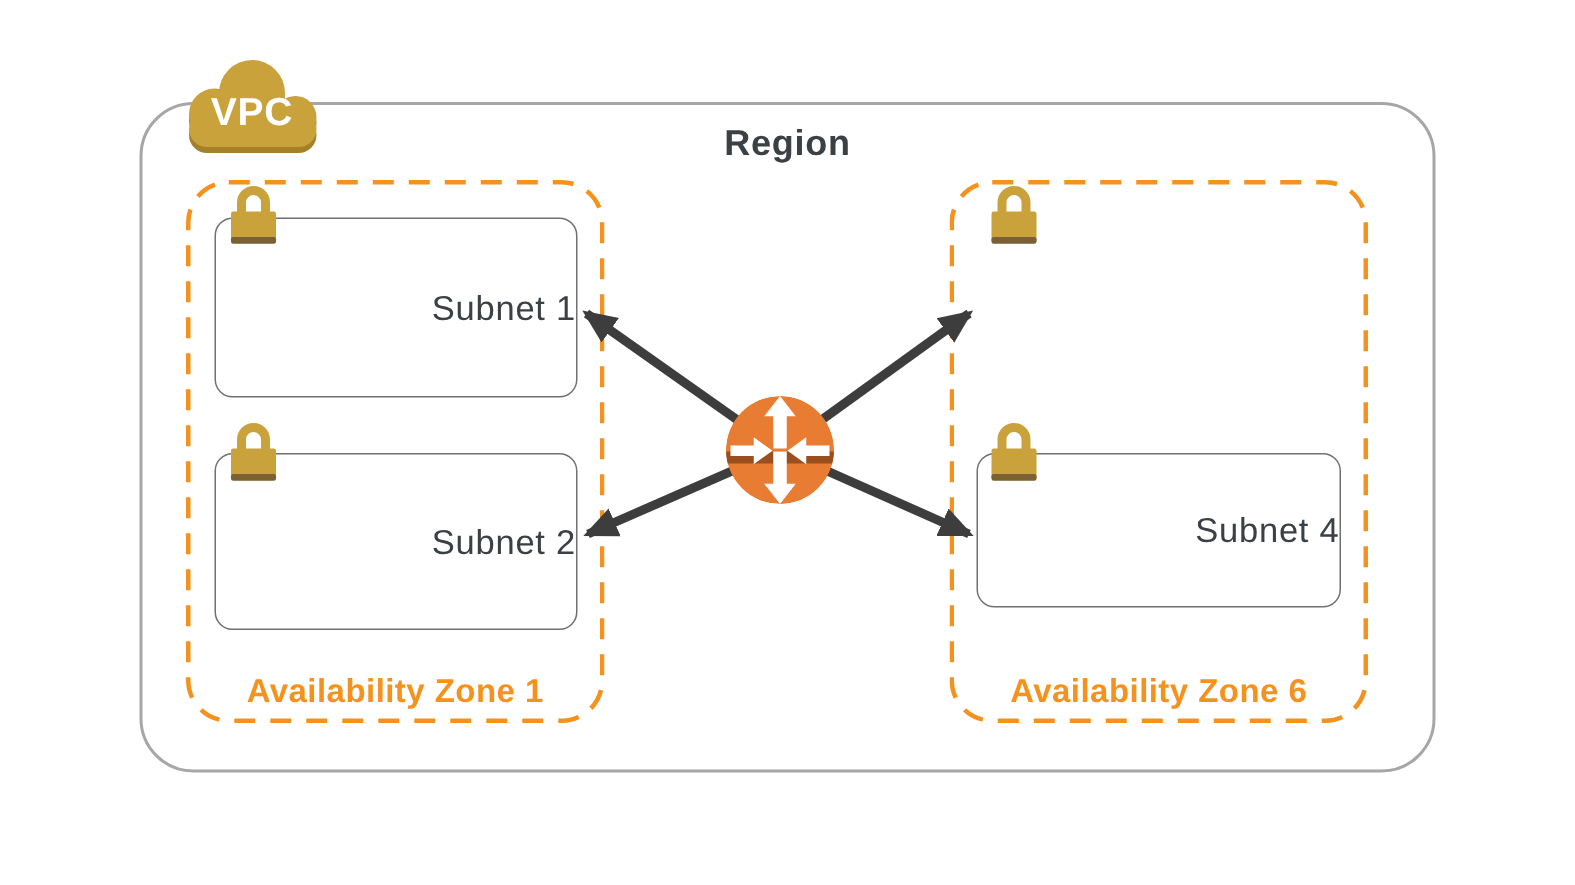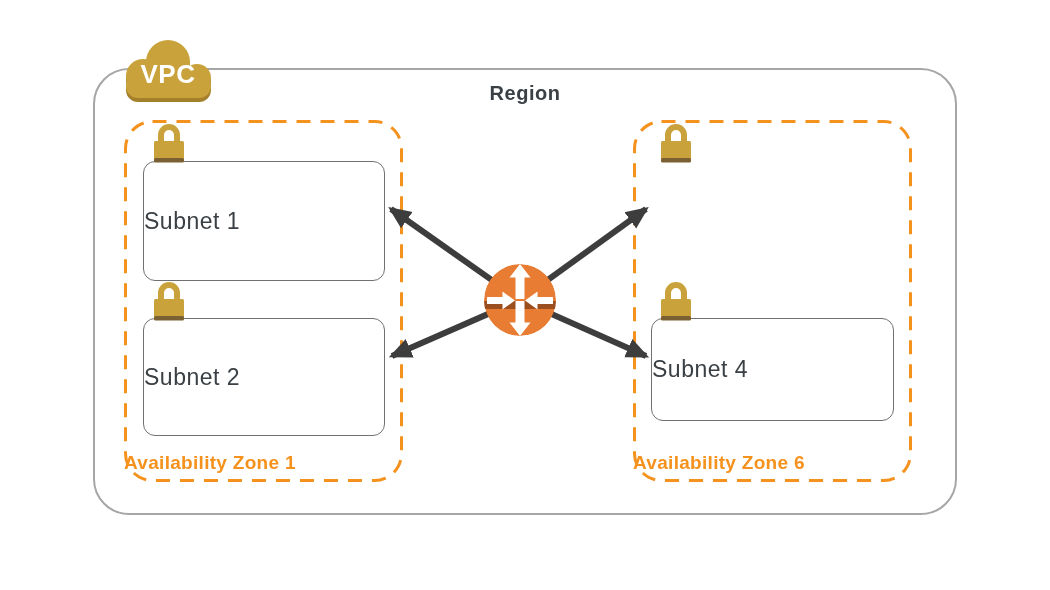--- a/index.html
+++ b/index.html
@@ -18,57 +18,56 @@
     border: 2px solid #a6a6a6;
     border-radius: 36px;
     box-sizing: border-box;
     background: #ffffff;
   }
   .region-label {
     position: absolute;
     left: 93px; top: 82px;
     width: 864px;
     text-align: center;
-    font-size: 20px;
+    font-size: 24px;
     font-weight: 600;
     letter-spacing: 0.5px;
     color: #3b4045;
   }
   .az {
     position: absolute;
     top: 120px;
     width: 279px; height: 362px;
   }
   .az.az1 { left: 124px; }
   .az.az2 { left: 633px; }
   .az-border { position: absolute; left: 0; top: 0; }
   .az-label {
     position: absolute;
     left: 0; bottom: 8px;
     width: 100%;
-    text-align: left;
-    font-size: 19px;
+    text-align: center;
+    font-size: 22px;
     font-weight: 700;
     letter-spacing: 0.3px;
     color: #f5921e;
   }
   .subnet {
     position: absolute;
     background: #ffffff;
     border: 1.5px solid #707070;
     border-radius: 12px;
     box-sizing: border-box;
     display: flex;
     align-items: center;
-    justify-content: flex-start;
+    justify-content: flex-end;
     font-size: 23px;
     font-weight: 500;
     letter-spacing: 0.5px;
     color: #3b4045;
-    margin-top: 16px;
   }
   .subnet.s1 { left: 143px; top: 145px; width: 242px; height: 120px; }
   .subnet.s2 { left: 143px; top: 302px; width: 242px; height: 118px; }
   .subnet.s3 { left: 651px; top: 145px; width: 243px; height: 120px; }
   .subnet.s4 { left: 651px; top: 302px; width: 243px; height: 103px; }
   .lock { position: absolute; width: 38px; height: 46px; }
   .lock.l1 { left: 150px; top: 121px; }
   .lock.l2 { left: 150px; top: 279px; }
   .lock.l3 { left: 657px; top: 121px; }
   .lock.l4 { left: 657px; top: 279px; }

